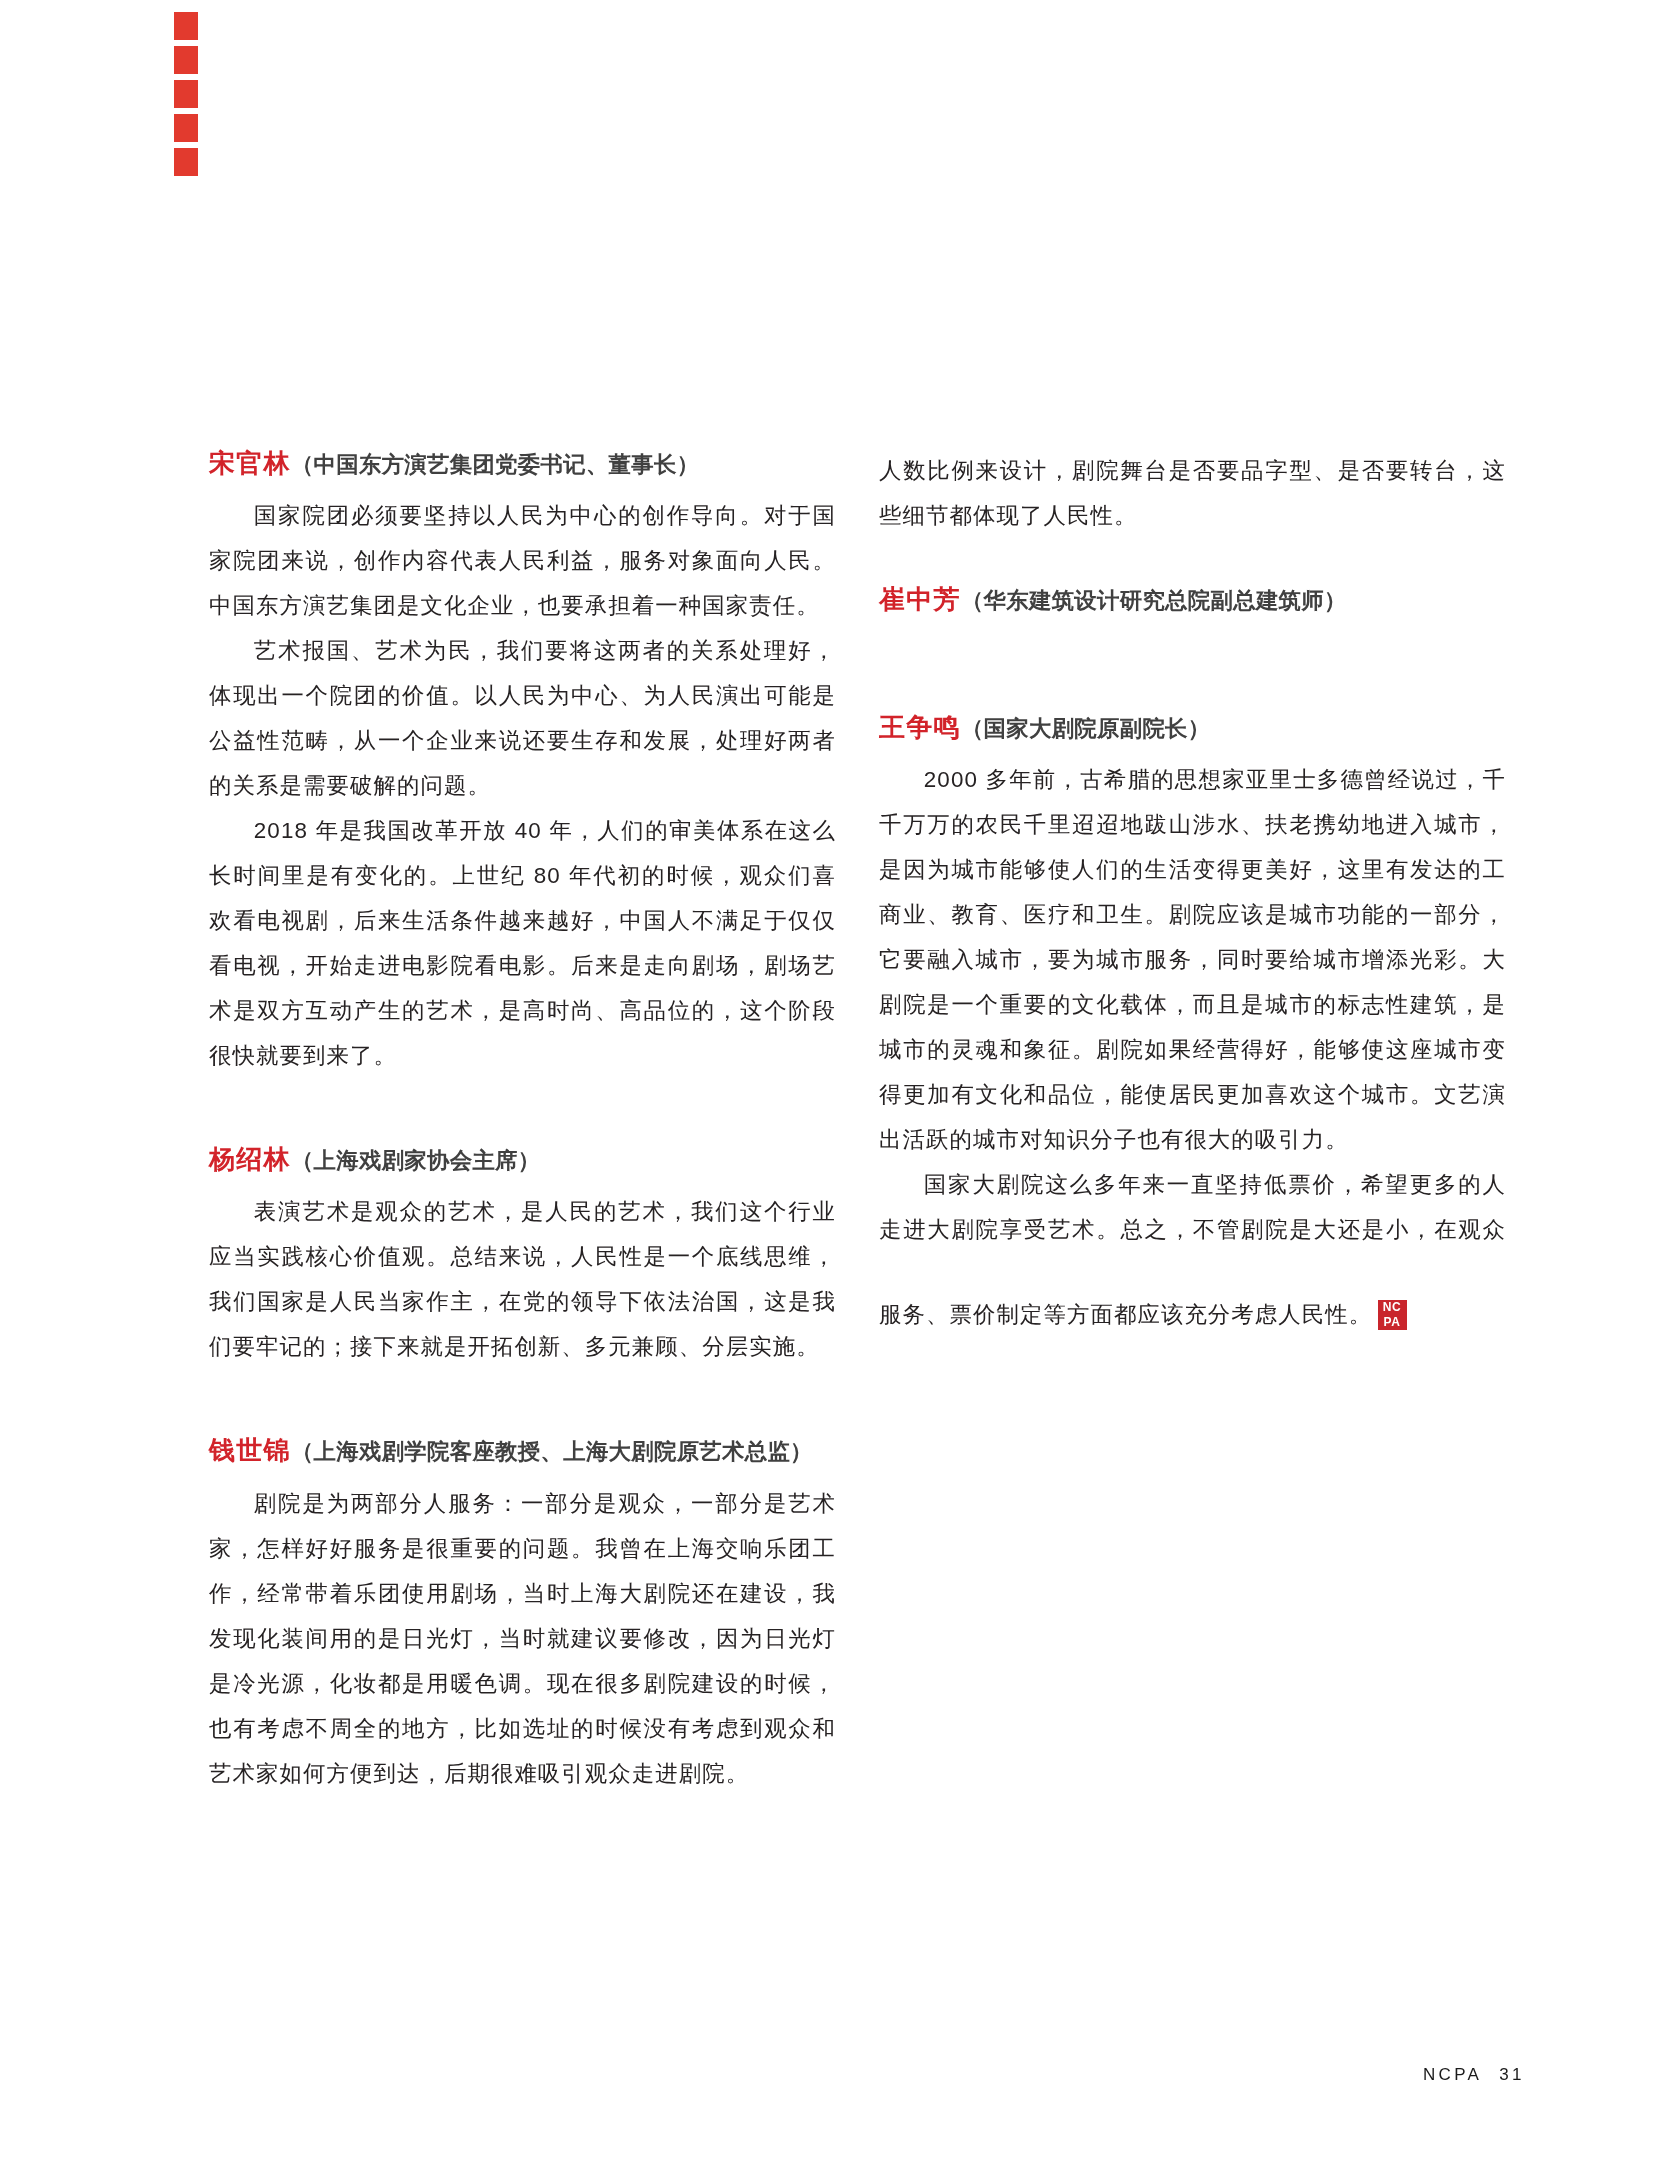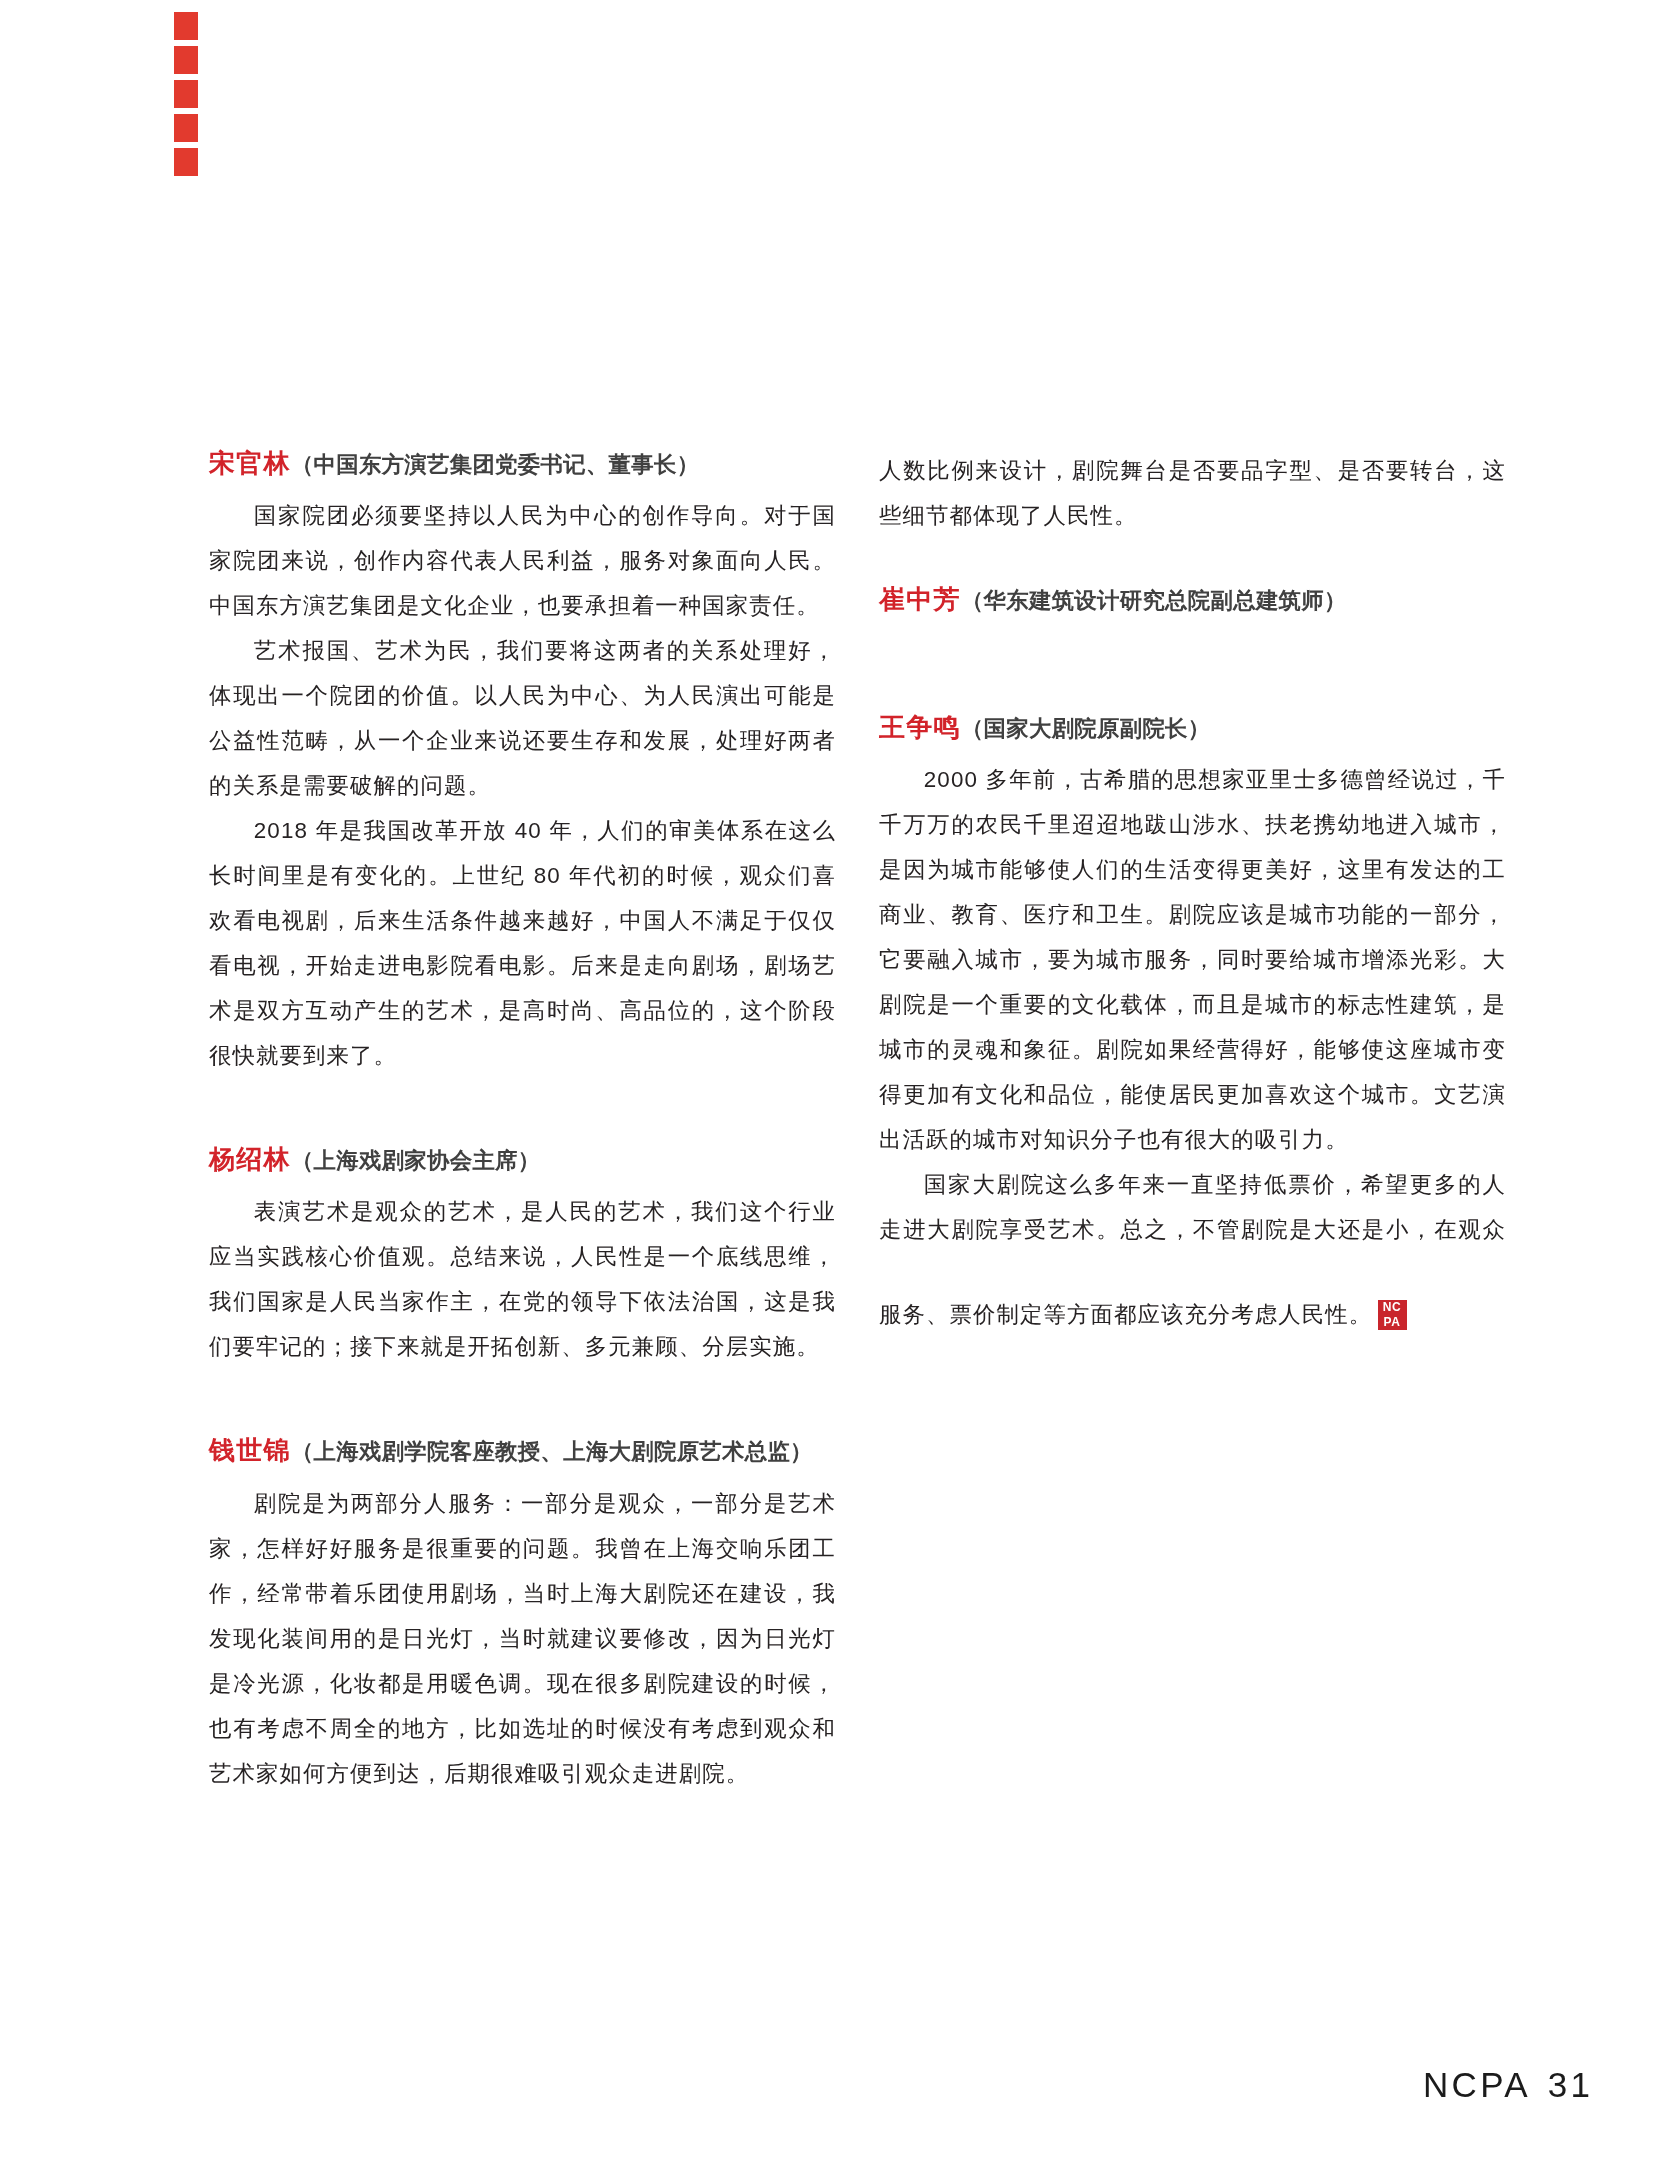--- a/index.html
+++ b/index.html
@@ -40,21 +40,21 @@
     display:inline-block;width:29px;height:30px;
     background:#c9252c;color:#ffffff;
     text-align:center;font-weight:bold;font-size:12px;line-height:14.5px;
     letter-spacing:0.7px;vertical-align:-4px;margin-left:5.3px;text-indent:0;margin-top:48px;
   }
   .ncpa-badge span{display:block;}
 
   
   .footer{
     position:absolute;left:1423px;top:2065px;
-    font-size:35px;color:#1b1b1b;letter-spacing:3.3px;white-space:nowrap;
+    font-size:17px;color:#1b1b1b;letter-spacing:3.3px;white-space:nowrap;
   }
   .footer .num{margin-left:17px;}
 </style>
 </head>
 <body>
 
 <div class="page">
 
   <div class="edge-marks">
     <span class="edge-mark"></span>

